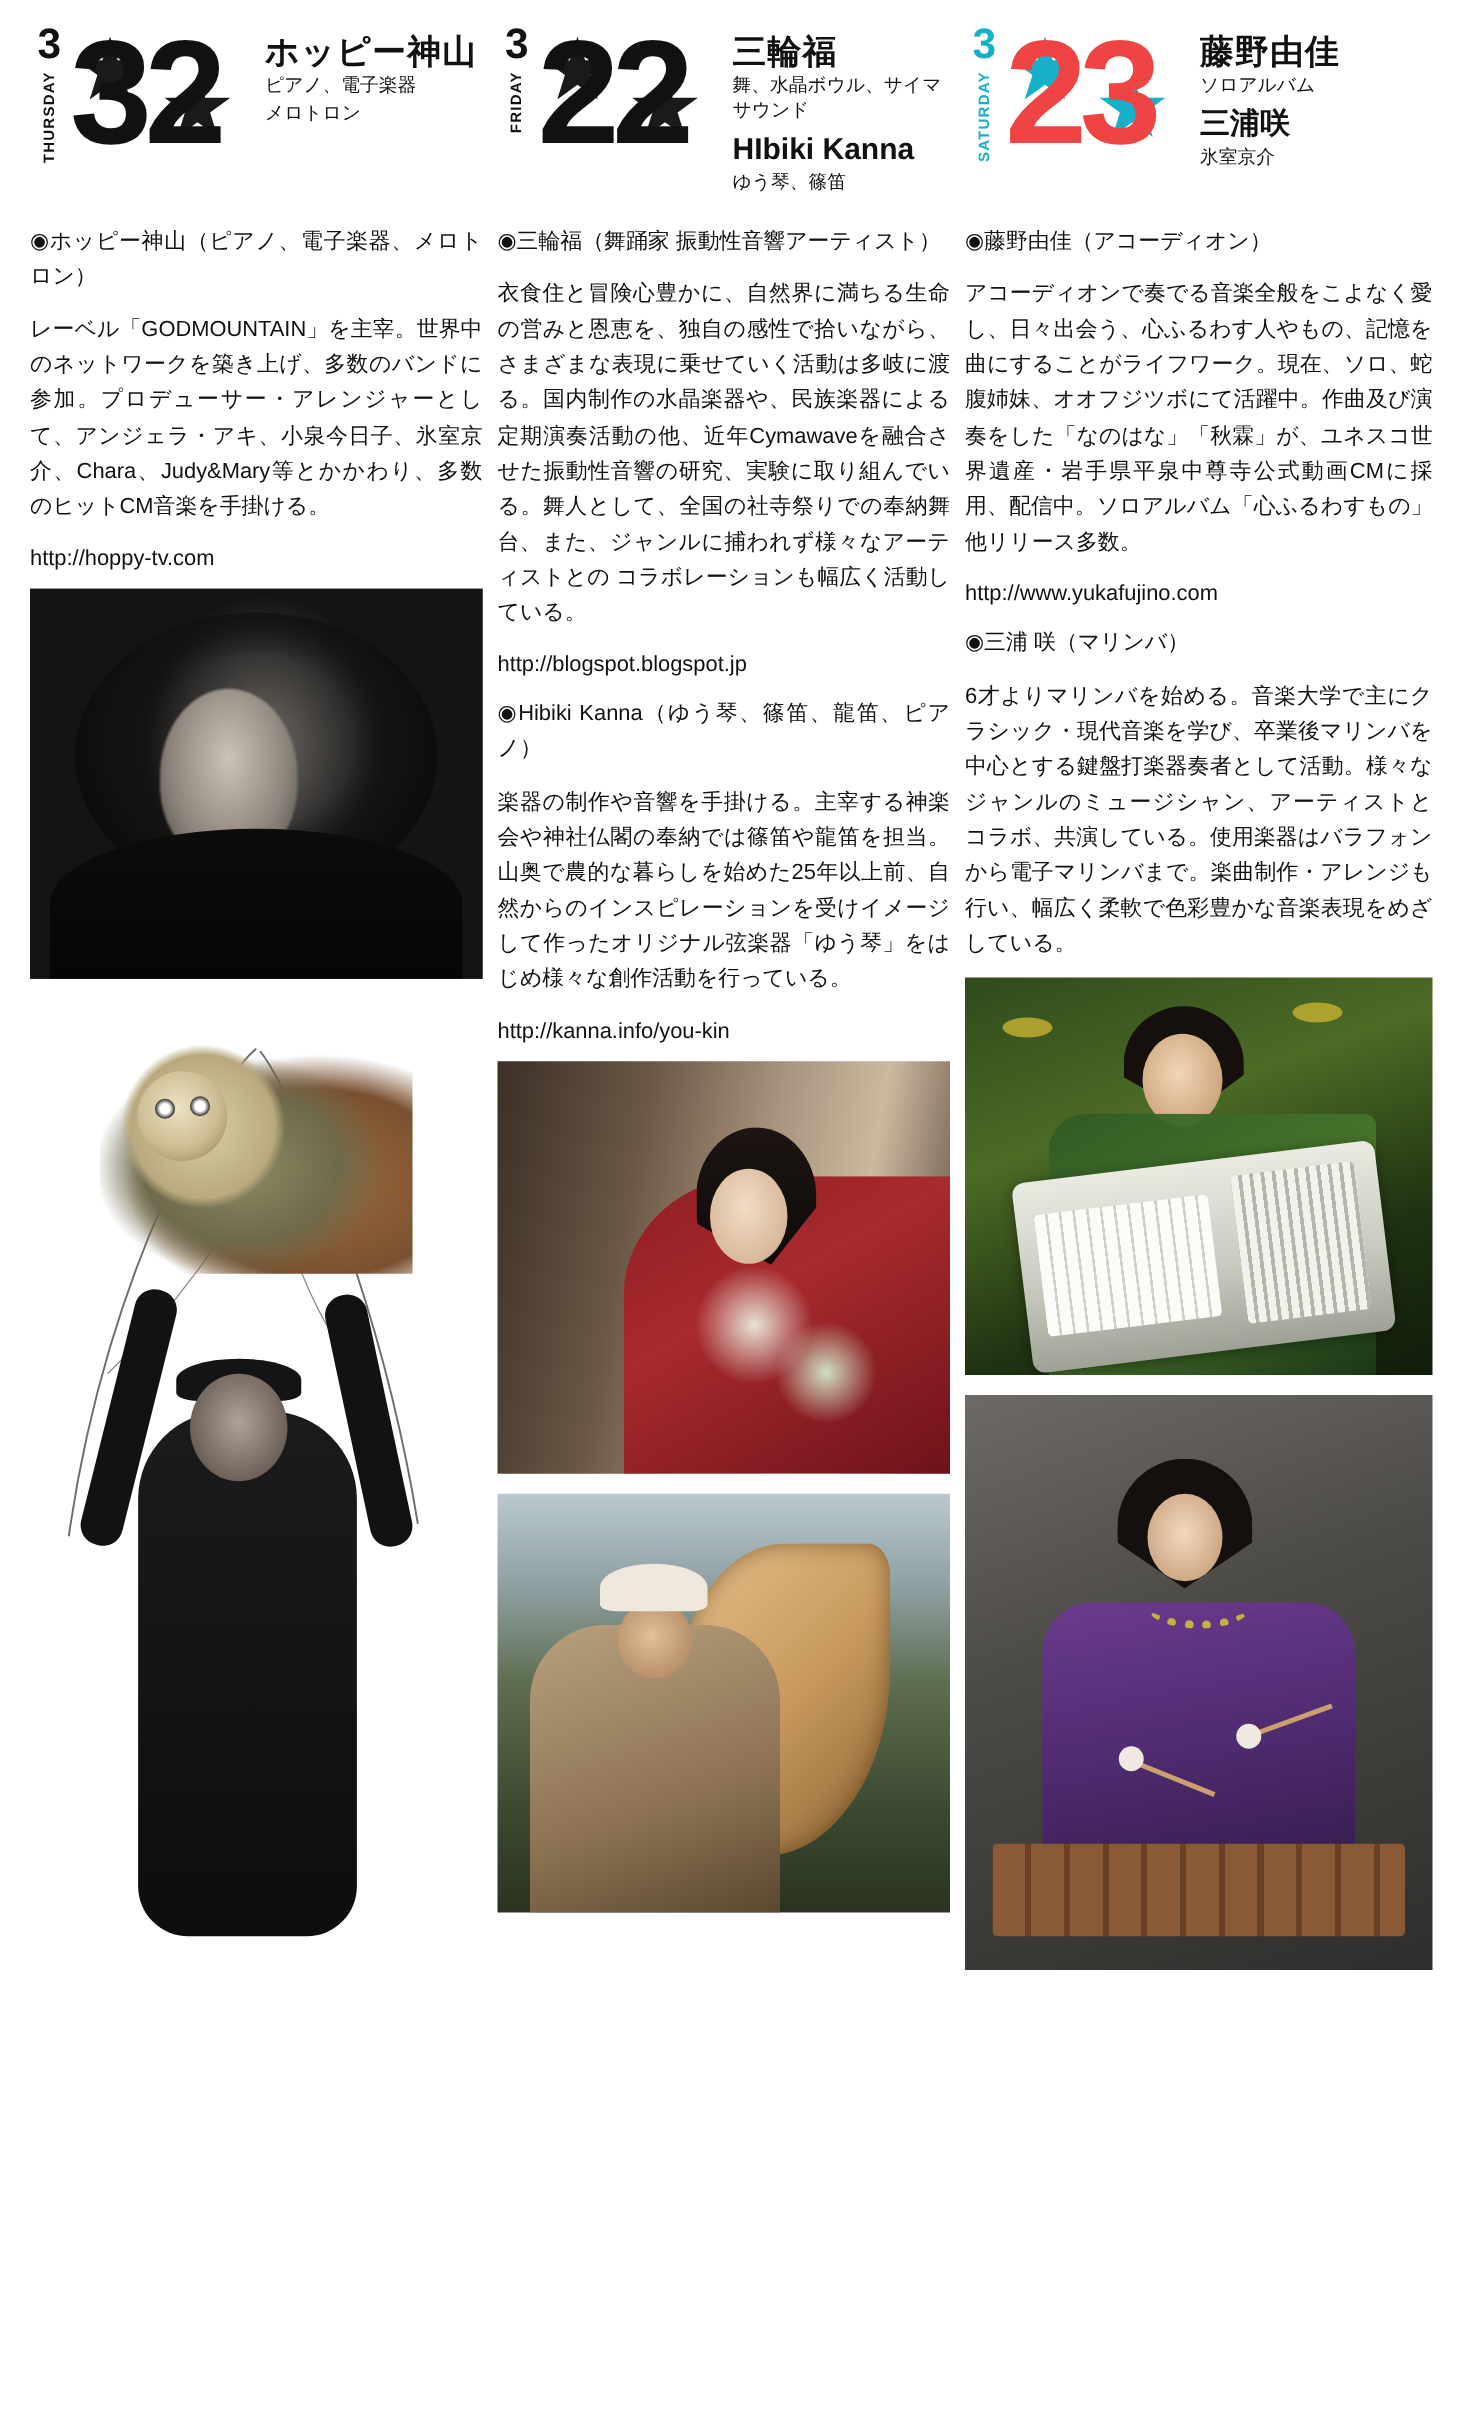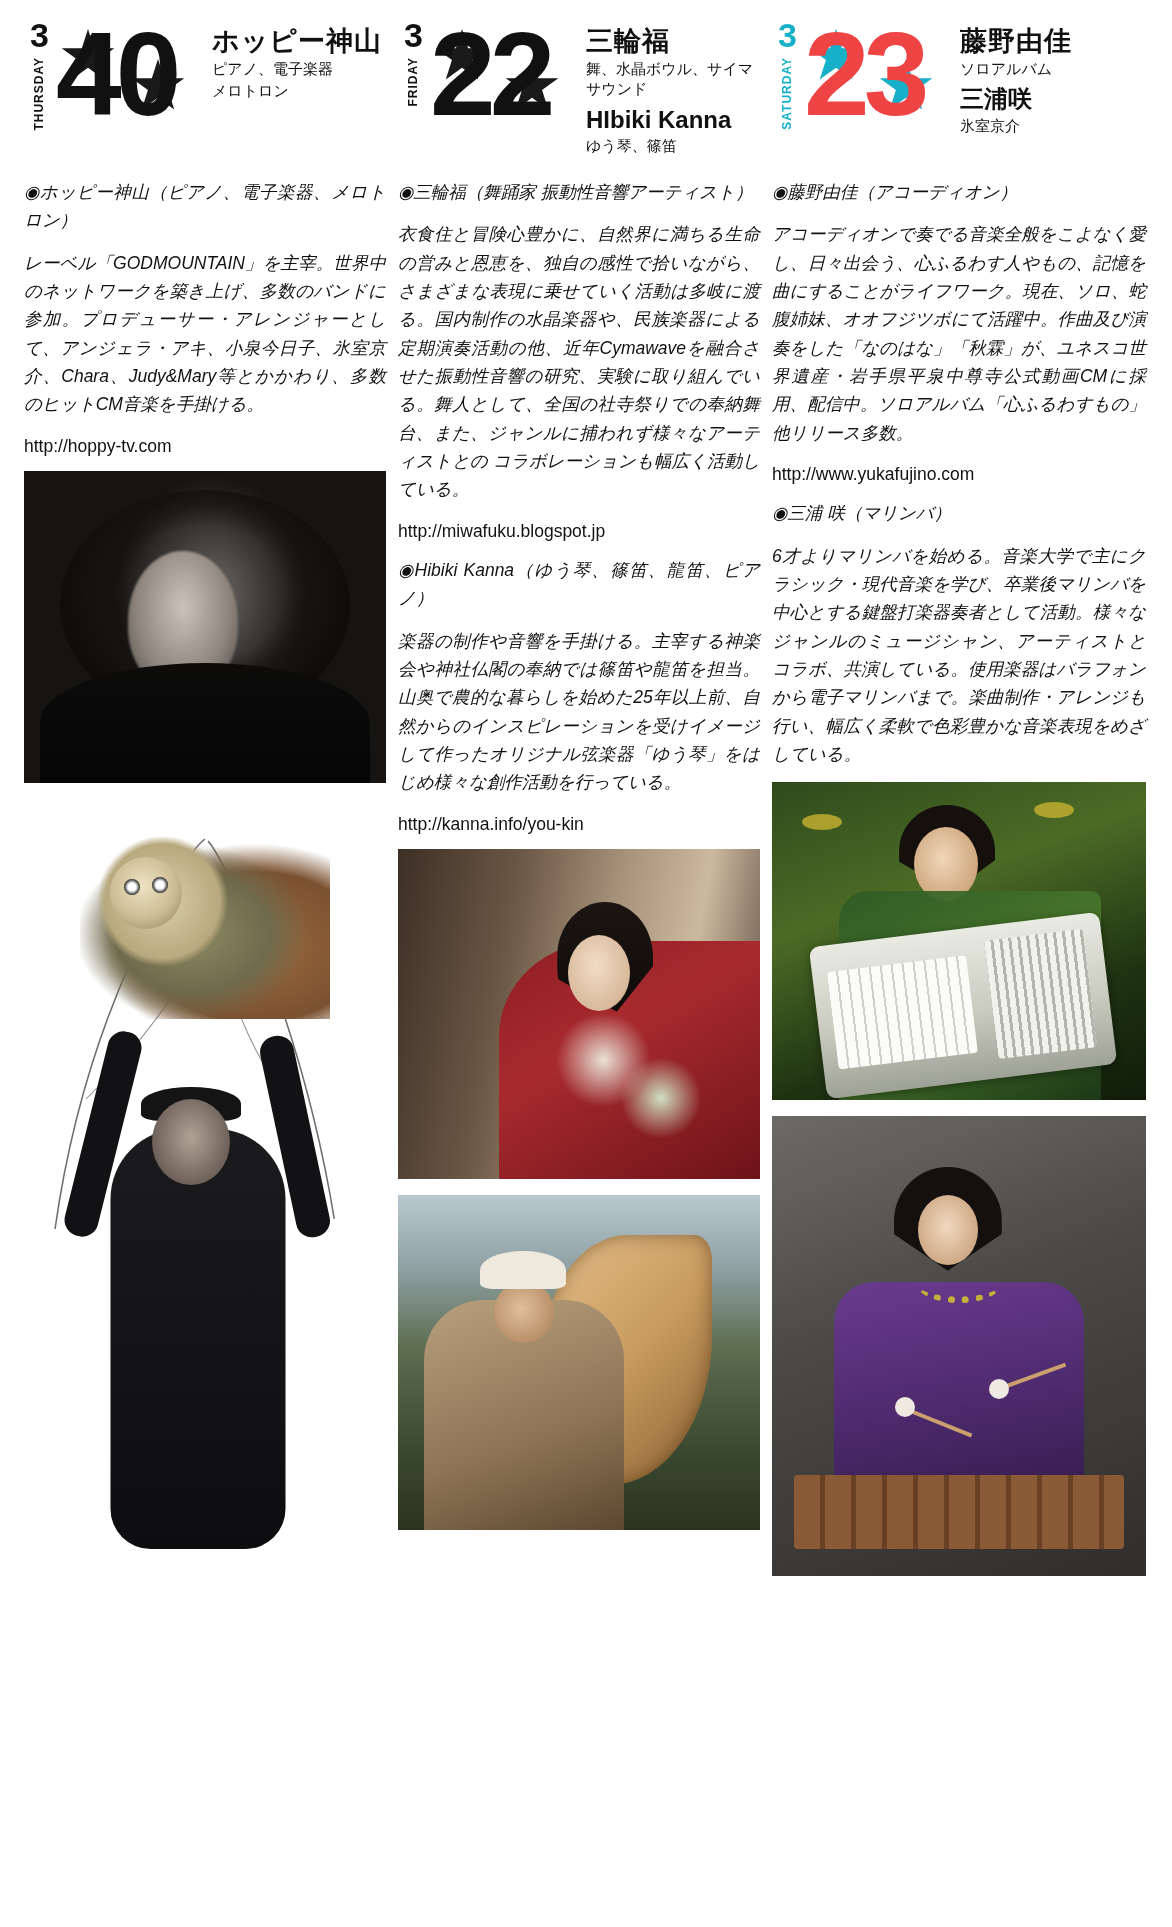--- a/index.html
+++ b/index.html
@@ -121,21 +121,20 @@
   }
   .artist-name-2.en { font-size: 24px; }
 
   
   .body-text {
     font-size: 17.5px;
     line-height: 1.62;
     text-align: justify;
     text-justify: inter-ideograph;
     margin: 0 0 14px 0;
-    font-style: italic;
   }
   .body-text.first { margin-top: 18px; }
   .url {
     font-size: 17.5px;
     line-height: 1.5;
     margin: 0 0 12px 0;
     word-break: break-all;
   }
 
   
@@ -456,21 +455,21 @@
             <div class="month-num">3</div>
             <div class="dow">THURSDAY</div>
           </div>
           <div class="daynum-wrap">
             <svg class="star s1" viewBox="0 0 100 100">
               <polygon points="50,2 61,36 97,36 68,57 79,92 50,71 21,92 32,57 3,36 39,36" fill="#1a1a1a"></polygon>
             </svg>
             <svg class="star s2" viewBox="0 0 100 100">
               <polygon points="50,2 61,36 97,36 68,57 79,92 50,71 21,92 32,57 3,36 39,36" fill="#1a1a1a"></polygon>
             </svg>
-            <div class="daynum">40</div>
+            <div class="daynum">32</div>
           </div>
         </div>
         <div class="artist-head">
           <div class="artist-name-main">ホッピー神山</div>
           <div class="artist-sub">ピアノ、電子楽器</div>
           <div class="artist-sub">メロトロン</div>
         </div>
       </div>
 
       <p class="body-text first">
@@ -528,21 +527,21 @@
           <div class="artist-sub">舞、水晶ボウル、サイマサウンド</div>
           <div class="artist-name-2 en">HIbiki Kanna</div>
           <div class="artist-sub">ゆう琴、篠笛</div>
         </div>
       </div>
 
       <p class="body-text first">
         <span>◉</span><span>三輪福（舞踊家 振動性音響アーティスト）</span>
       </p>
       <p class="body-text">衣食住と冒険心豊かに、自然界に満ちる生命の営みと恩恵を、独自の感性で拾いながら、さまざまな表現に乗せていく活動は多岐に渡る。国内制作の水晶楽器や、民族楽器による定期演奏活動の他、近年Cymawaveを融合させた振動性音響の研究、実験に取り組んでいる。舞人として、全国の社寺祭りでの奉納舞台、また、ジャンルに捕われず様々なアーティストとの コラボレーションも幅広く活動している。</p>
-      <p class="url">http://miwafuku.blogspot.jp</p>
+      <p class="url">http://blogspot.blogspot.jp</p>
 
       <p class="body-text">
         <span>◉</span><span>Hibiki Kanna（ゆう琴、篠笛、龍笛、ピアノ）</span>
       </p>
       <p class="body-text">楽器の制作や音響を手掛ける。主宰する神楽会や神社仏閣の奉納では篠笛や龍笛を担当。山奥で農的な暮らしを始めた25年以上前、自然からのインスピレーションを受けイメージして作ったオリジナル弦楽器「ゆう琴」をはじめ様々な創作活動を行っている。</p>
       <p class="url">http://kanna.info/you-kin</p>
 
       <div class="photo ph-dancer">
         <div class="kimono"></div>
         <div class="dhair"></div>

